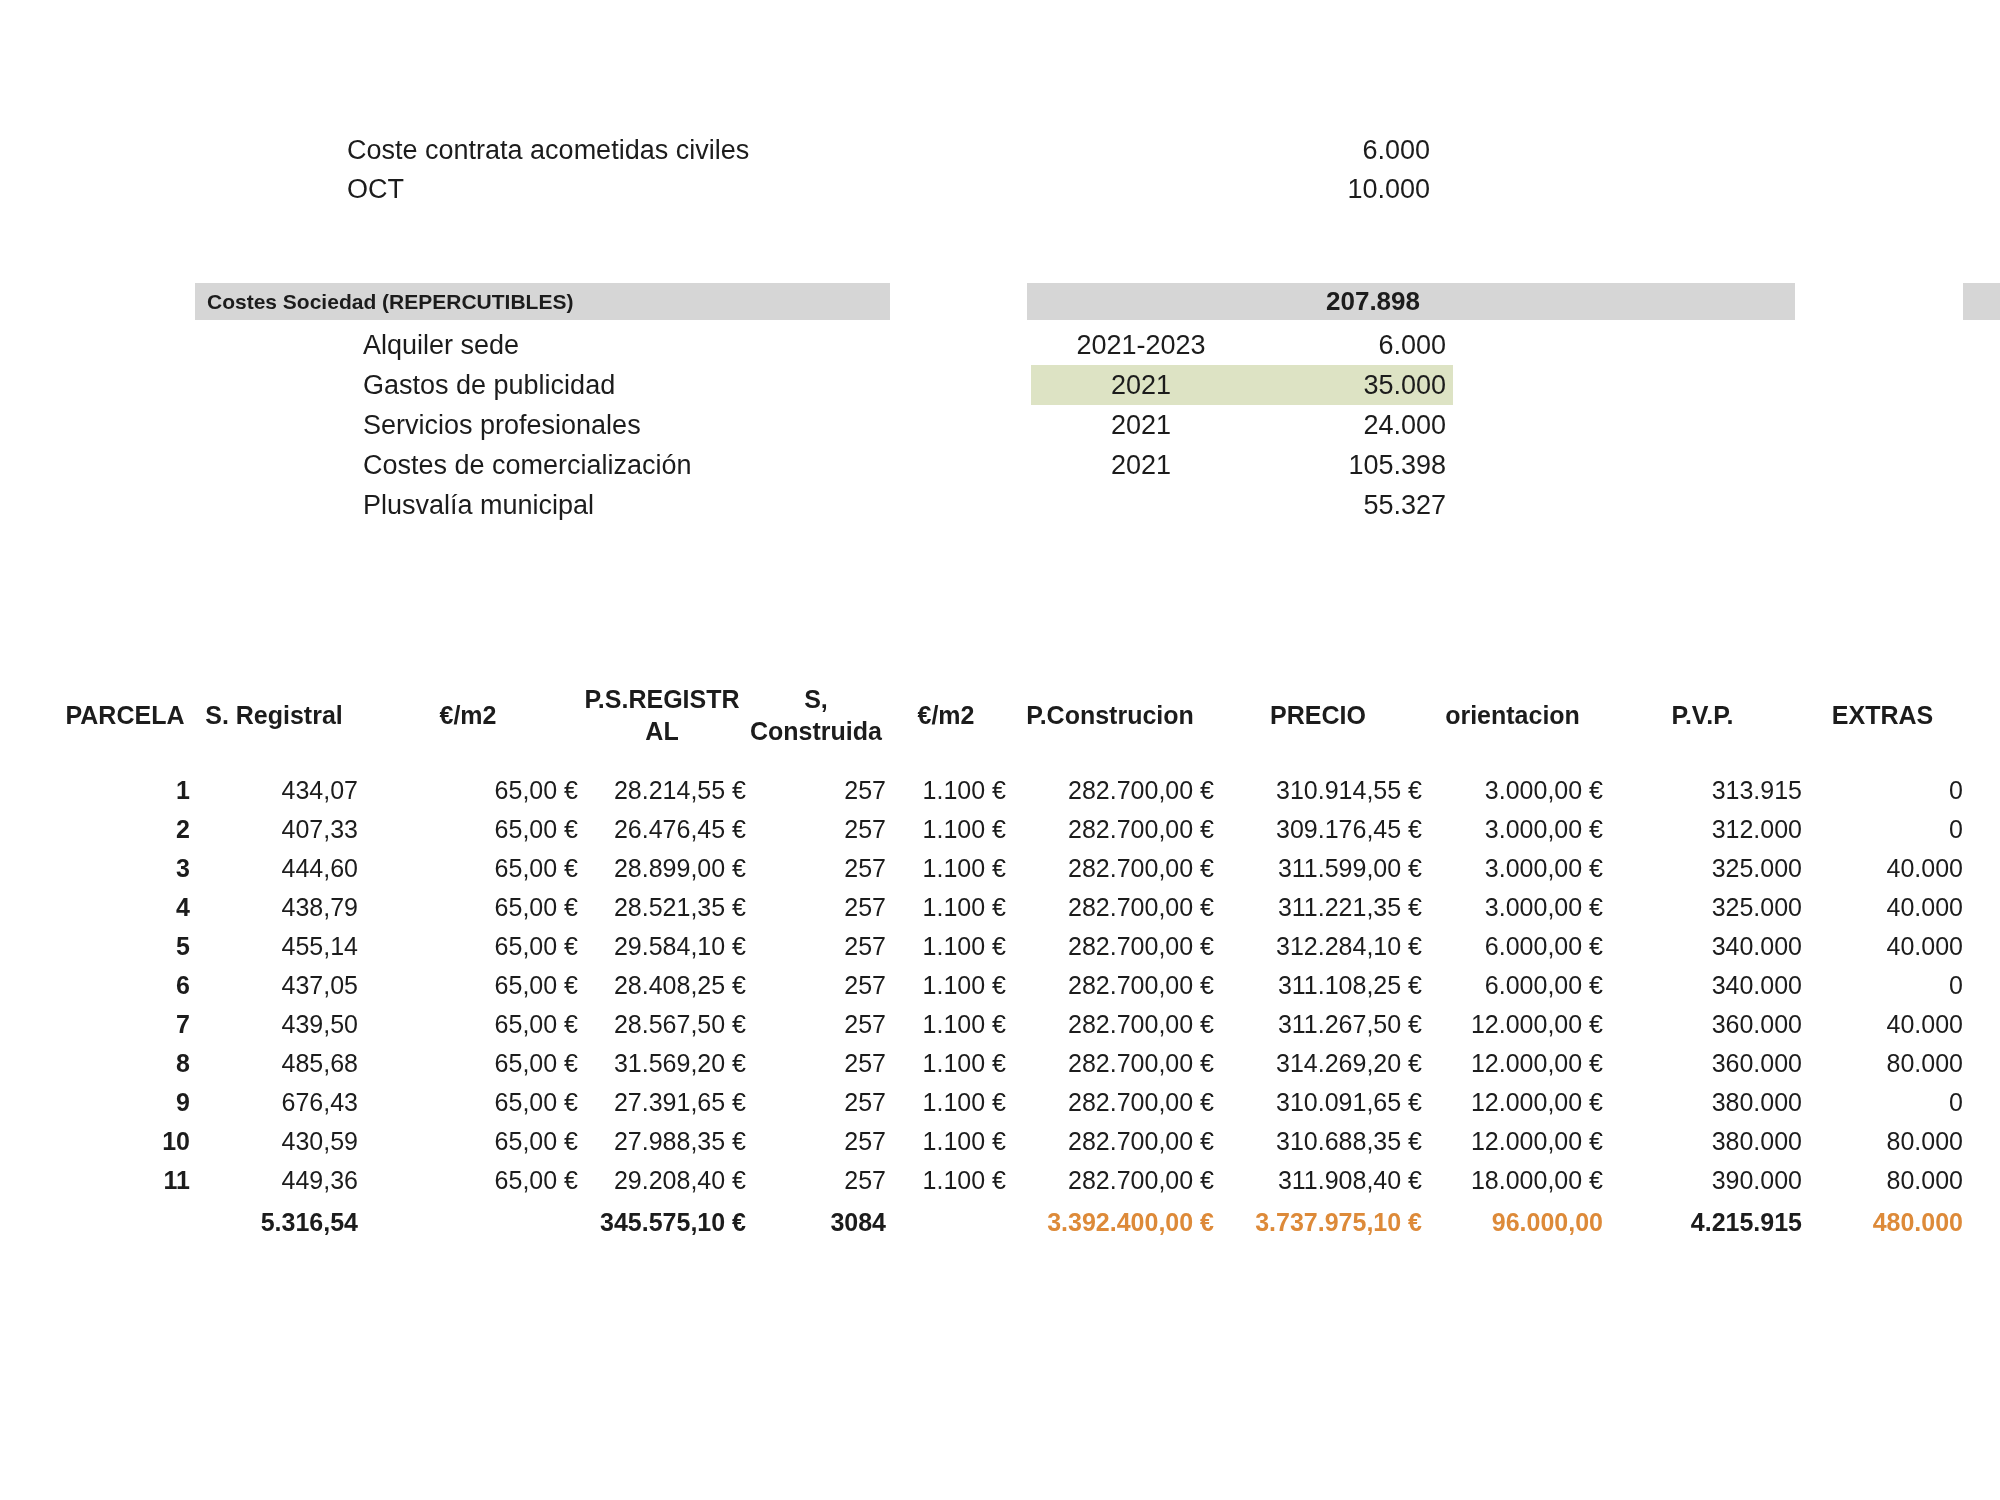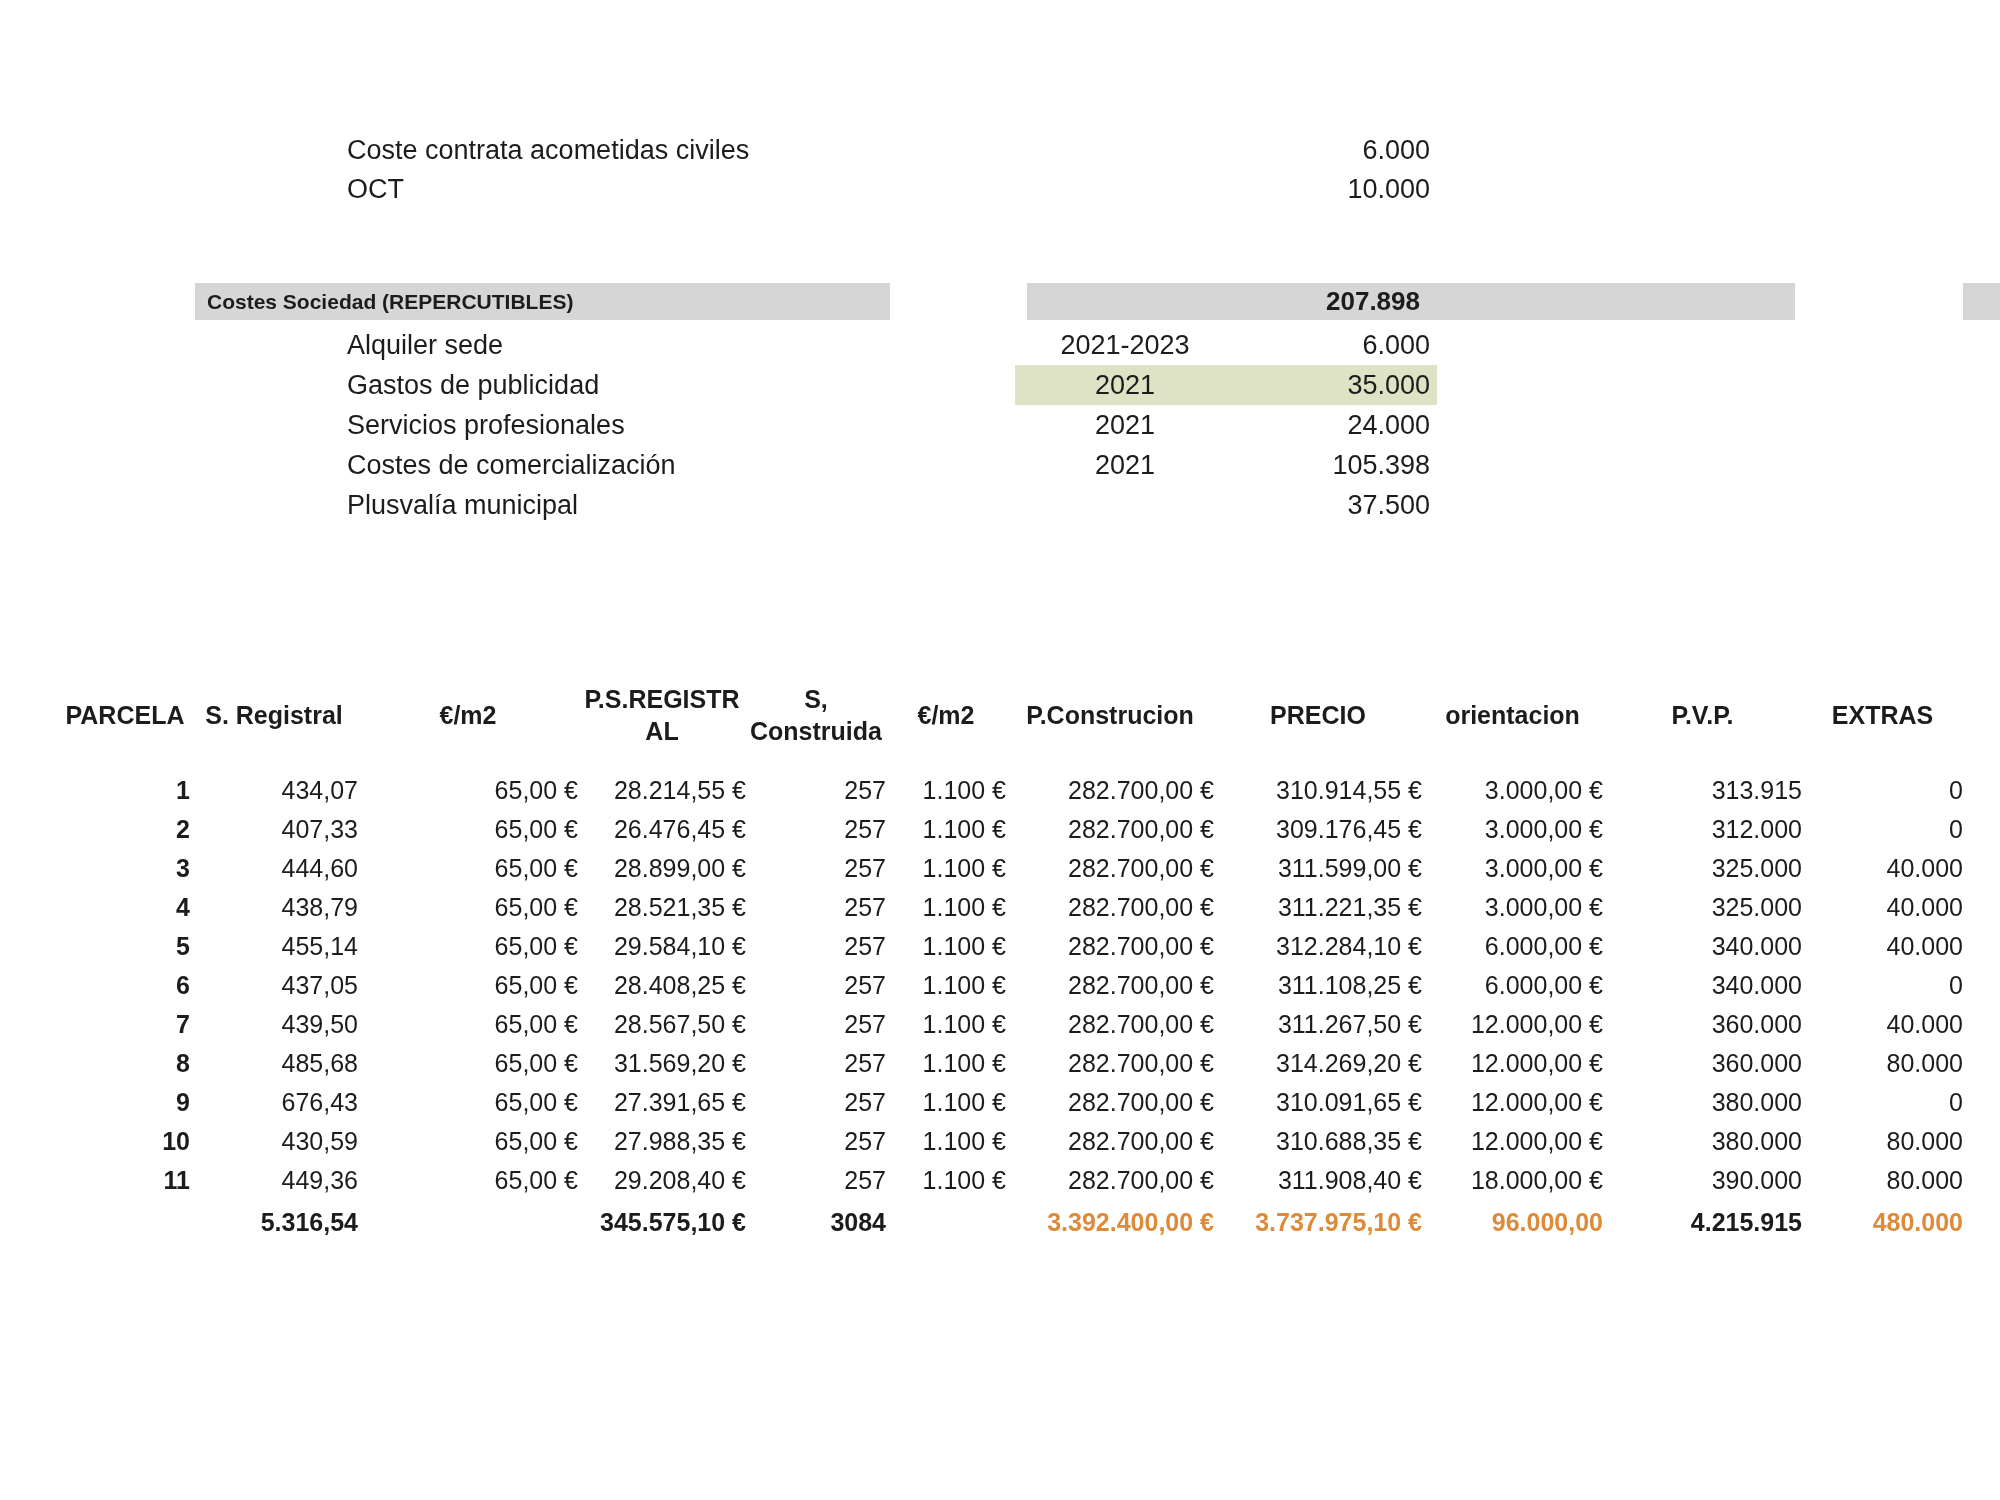--- a/index.html
+++ b/index.html
@@ -36,21 +36,21 @@
   .band-right{left:1963px;width:37px;}
   .band-title{
     position:absolute;left:207px;top:0;line-height:37px;
     font-weight:bold;font-size:21px;white-space:nowrap;
   }
   .band-total{
     position:absolute;left:1220px;width:200px;top:0;line-height:37px;
     font-weight:bold;font-size:26px;text-align:right;
   }
   
-  .society{position:absolute;left:0;top:325px;width:1720px;}
+  .society{position:absolute;left:16px;top:325px;width:1720px;}
   .soc-row{position:relative;height:40px;}
   .soc-hl{position:absolute;left:1015px;width:422px;top:0;height:40px;background:var(--green);}
   .soc-label{
     position:absolute;left:347px;top:50%;transform:translateY(-50%);
     font-size:27px;white-space:nowrap;
   }
   .soc-period{
     position:absolute;left:1020px;width:210px;text-align:center;
     top:50%;transform:translateY(-50%);font-size:27px;
   }
@@ -113,21 +113,21 @@
       <div class="soc-period">2021</div>
       <div class="soc-value">24.000</div>
     </div>
     <div class="soc-row">
       <div class="soc-label">Costes de comercialización</div>
       <div class="soc-period">2021</div>
       <div class="soc-value">105.398</div>
     </div>
     <div class="soc-row">
       <div class="soc-label">Plusvalía municipal</div>
-      <div class="soc-value">37.500</div>
+      <div class="soc-value">55.327</div>
     </div>
   </div>
 
 <div class="parcels">
   <table>
     <colgroup id="parcels-cols">
         <col style="width: 130px;">
         <col style="width: 168px;">
         <col style="width: 220px;">
         <col style="width: 168px;">

